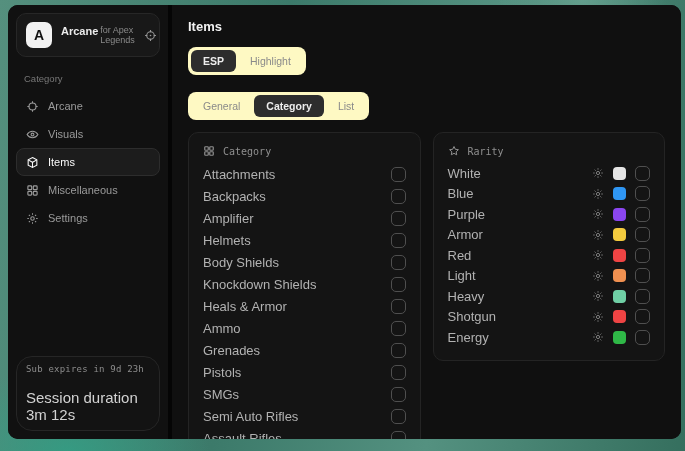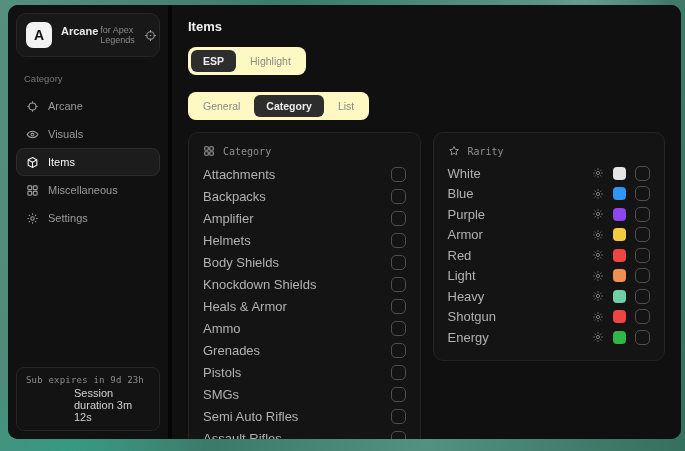--- a/index.html
+++ b/index.html
@@ -47,26 +47,26 @@
   .nav { display:flex; flex-direction:column; }
   .nav-item {
     height:28px; display:flex; align-items:center; gap:9px;
     padding:0 9px; color:#9a9a9a; font-size:11px; border-radius:8px;
     border:1px solid transparent; cursor:pointer;
   }
   .nav-item .nicon { display:flex; color:inherit; }
   .nav-item.active { background:#1c1c1c; border-color:#2d2d2d; color:#fafafa; }
 
   .sidebar-footer {
-    margin-top:auto; border:1px solid #262626; border-radius:8px;
-    padding:7px 9px; display:flex; flex-direction:column; gap:2px;
+    margin-top:auto; border:1px solid #262626; border-radius:16px;
+    padding:7px 9px; display:flex; flex-direction:column; gap:15px;
     background:#131313;
   }
   .sub-expires { font-family:"DejaVu Sans Mono", monospace; font-size:9px; color:#8d8d8d; letter-spacing:0.2px; }
-  .session-duration { font-size:11px; color:#d2d2d2;margin-left:48px; }
+  .session-duration { font-size:15px; color:#d2d2d2; }
 
   
   .main { flex:1; background:#101010; padding:14px 16px; overflow:hidden; }
   .page-title { color:#f2f2f2; font-size:13px; font-weight:bold; }
 
   .tab-group {
     display:inline-flex; gap:2px; background:#fef9c3; border-radius:8px;
     padding:3px; margin-top:13px;
   }
   .tab-group.second { display:flex; width:max-content; margin-top:17px; }

